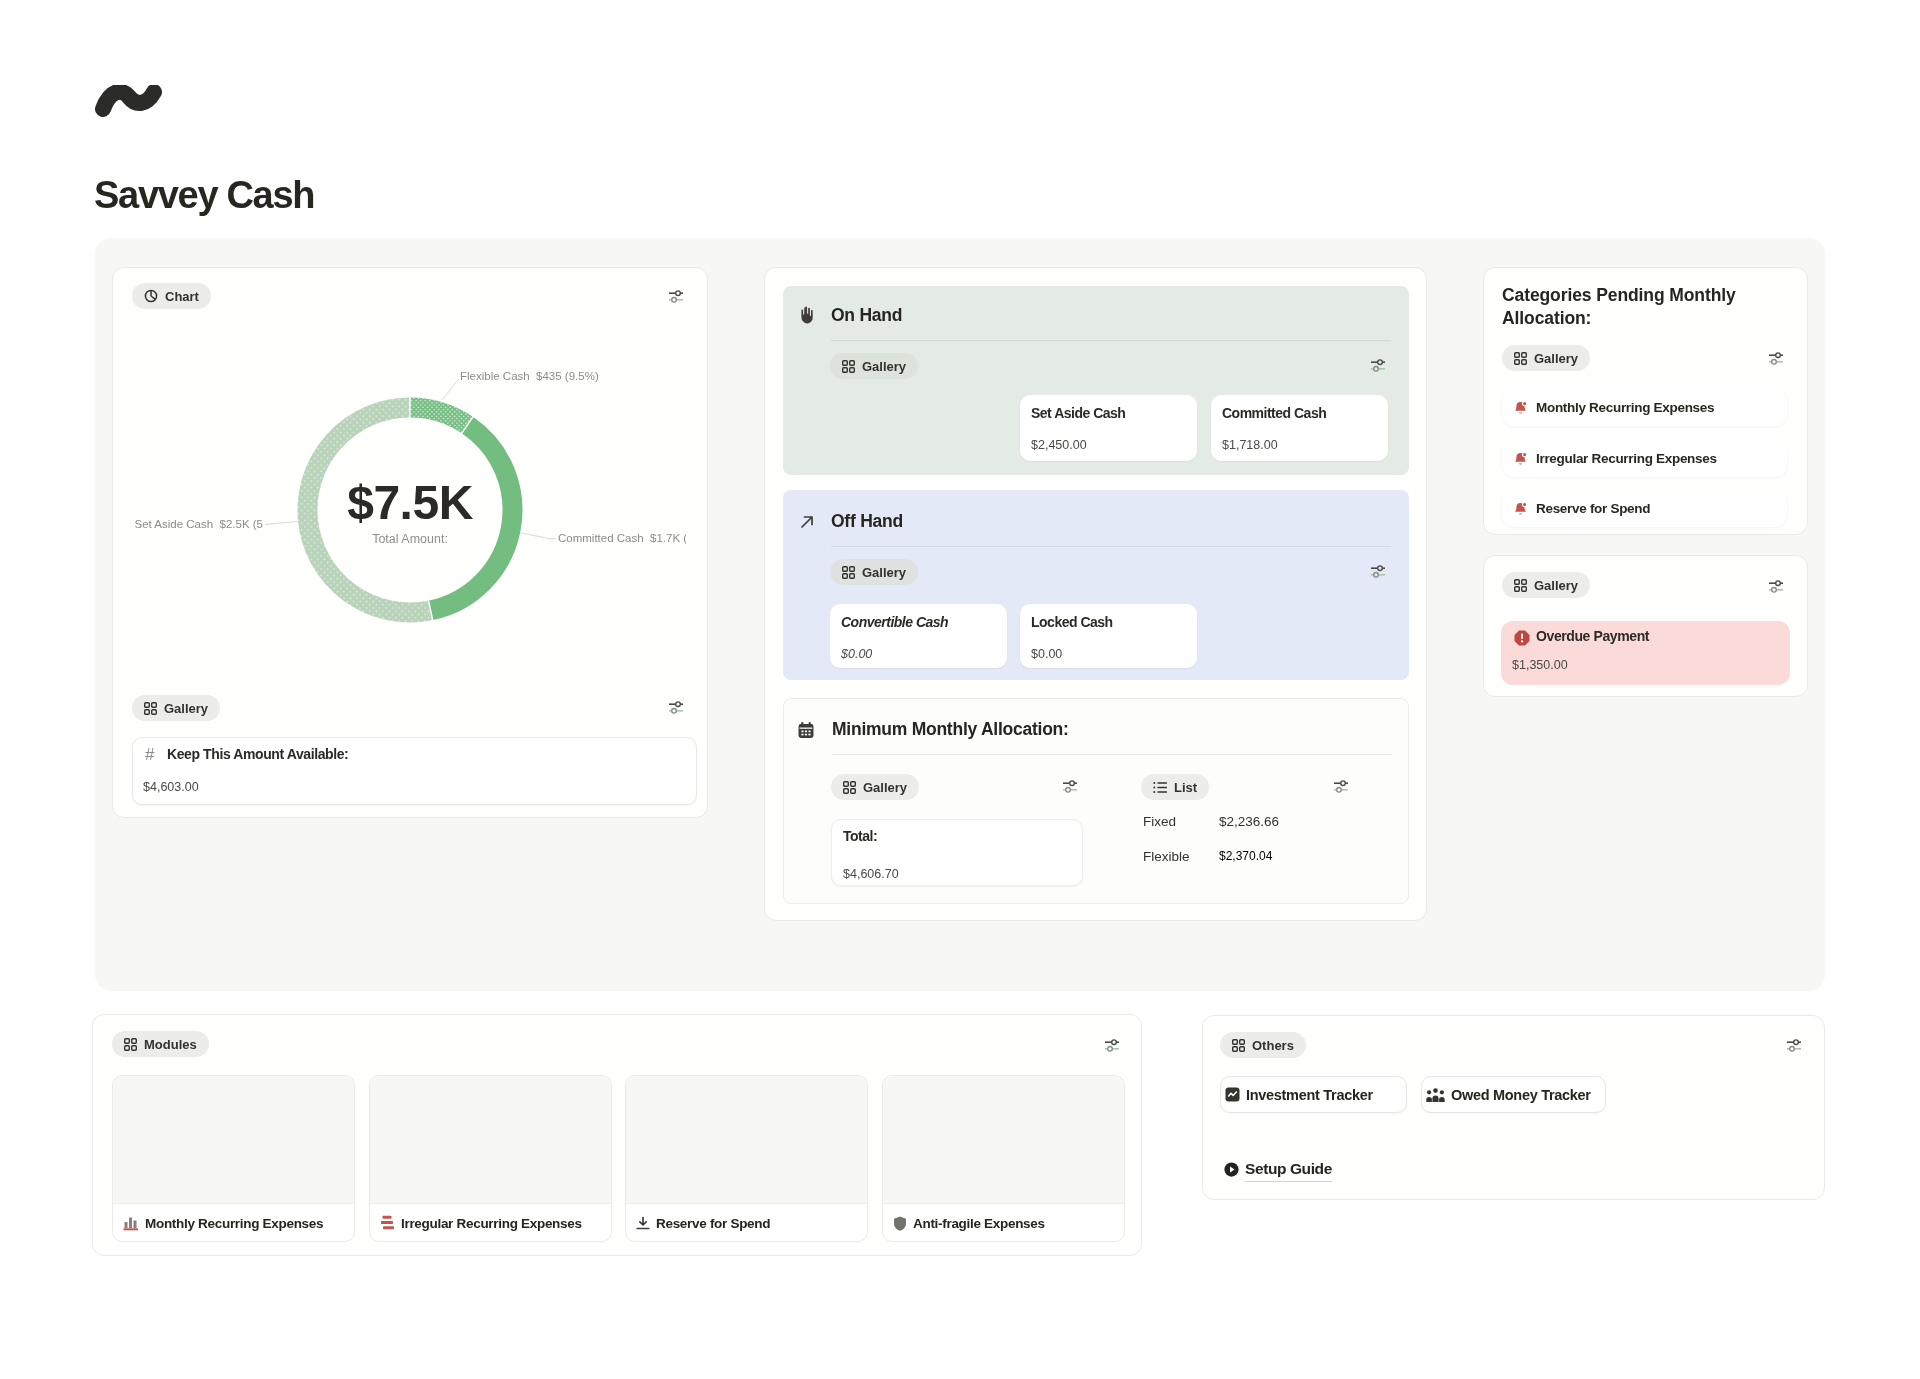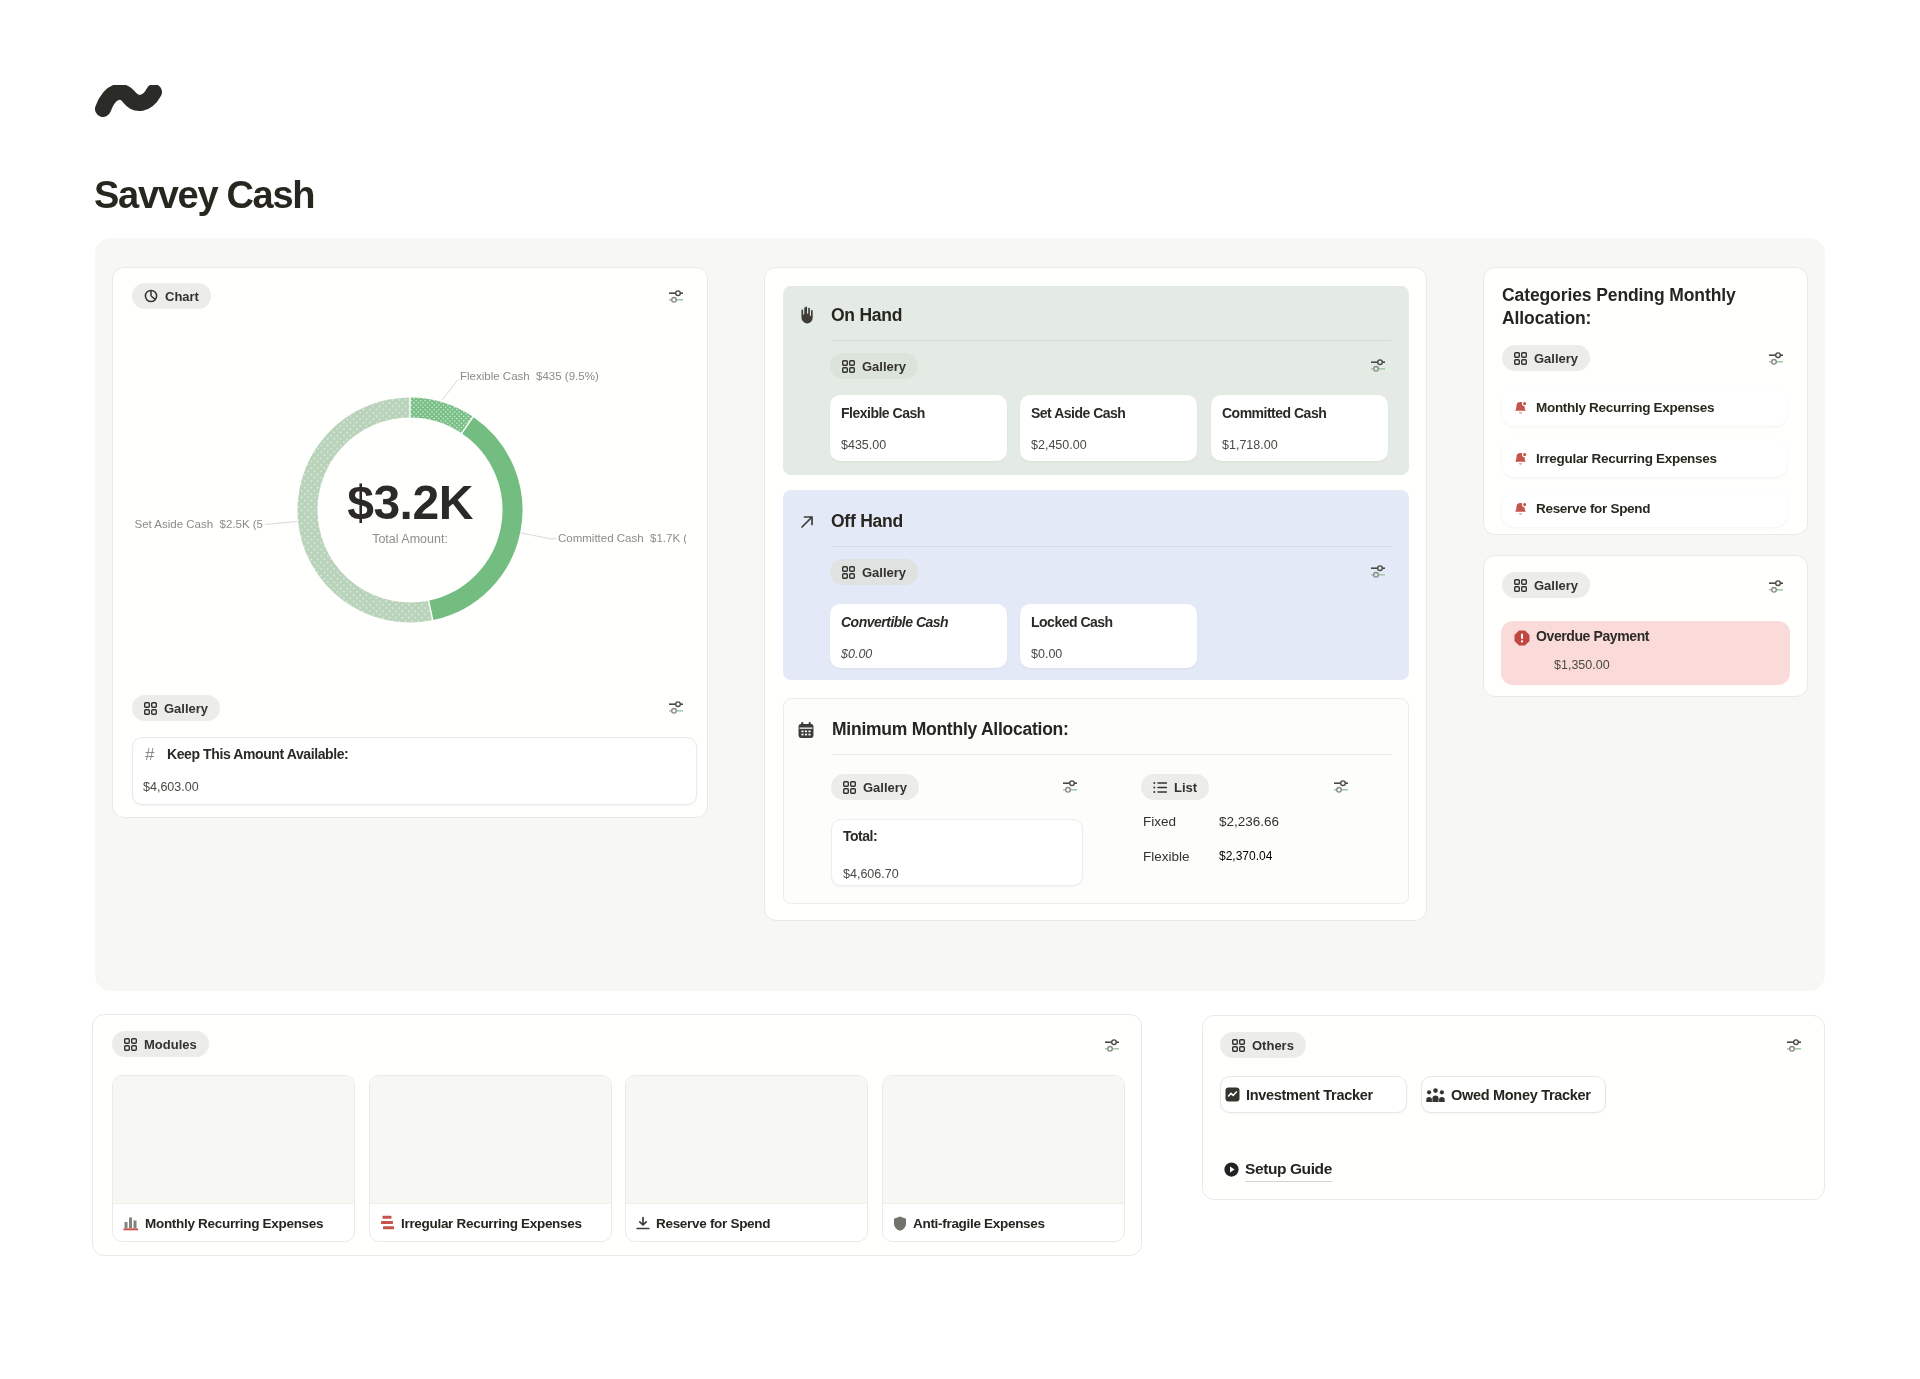--- a/index.html
+++ b/index.html
@@ -61,21 +61,21 @@
       <path d="M329.4 131.9 L343 114 L346 111"></path>
       <path d="M184.6 253.4 L152 256.5"></path>
       <path d="M407.5 264.8 L438 271 L443 270.5"></path>
     </g>
     <g font-family="Liberation Sans, sans-serif" font-size="11.5" fill="#8b8b87">
       <text x="347" y="111.5">Flexible Cash&nbsp; $435 (9.5%)</text>
       <text x="150" y="259.5" text-anchor="end">Set Aside Cash&nbsp; $2.5K (5</text>
       <text x="445" y="273.5">Committed Cash&nbsp; $1.7K (3</text>
     </g>
   </svg>
-  <div class="abs" style="left:297px; top:211px; transform:translateX(-50%); font-size:48px; line-height:48px; font-weight:700; color:#2b2a26; letter-spacing:-0.5px;">$3.2K</div>
+  <div class="abs" style="left:297px; top:211px; transform:translateX(-50%); font-size:48px; line-height:48px; font-weight:700; color:#2b2a26; letter-spacing:-0.5px;">$7.5K</div>
   <div class="abs" style="left:297px; top:264px; transform:translateX(-50%); font-size:12.5px; line-height:14px; color:#8f8f8b;">Total Amount:</div>
 
   <div class="pill" style="position:absolute; left:19px; top:427px;">
     <svg width="13" height="13" viewBox="0 0 13 13" fill="none" stroke="#33322d" stroke-width="1.4">
         <rect x="0.7" y="0.7" width="4.6" height="4.6" rx="1"></rect>
         <rect x="7.7" y="0.7" width="4.6" height="4.6" rx="1"></rect>
         <rect x="0.7" y="7.7" width="4.6" height="4.6" rx="1"></rect>
         <rect x="7.7" y="7.7" width="4.6" height="4.6" rx="1"></rect>
       </svg>
     Gallery
@@ -110,24 +110,20 @@
           <rect x="7.7" y="7.7" width="4.6" height="4.6" rx="1"></rect>
         </svg>
       Gallery
     </div>
     <svg class="abs" style="left:588px; top:73px;" width="14" height="13" viewBox="0 0 14 13">
       <line x1="0" y1="3.2" x2="14" y2="3.2" stroke="#4a4a45" stroke-width="1.6"></line>
       <circle cx="9" cy="3.2" r="2.3" fill="#e3ebe4" stroke="#4a4a45" stroke-width="1.4"></circle>
       <line x1="0" y1="9.8" x2="14" y2="9.8" stroke="#a4cba7" stroke-width="1.6"></line>
       <circle cx="5" cy="9.8" r="2.3" fill="#e3ebe4" stroke="#8b8b86" stroke-width="1.4"></circle>
     </svg>
-    <div class="minicard" style="left:47px; top:109px; width:177px; height:66px;">
-      <span class="mc-title">Flexible Cash</span>
-        <span class="mc-val">$435.00</span>
-    </div>
     <div class="minicard" style="left:237px; top:109px; width:177px; height:66px;">
       <span class="mc-title">Set Aside Cash</span>
         <span class="mc-val">$2,450.00</span>
     </div>
     <div class="minicard" style="left:428px; top:109px; width:177px; height:66px;">
       <span class="mc-title">Committed Cash</span>
         <span class="mc-val">$1,718.00</span>
     </div>
   </div>
 
@@ -282,21 +278,21 @@
     <line x1="0" y1="9.8" x2="14" y2="9.8" stroke="#a4cba7" stroke-width="1.6"></line>
     <circle cx="5" cy="9.8" r="2.3" fill="#fdfdfc" stroke="#8b8b86" stroke-width="1.4"></circle>
   </svg>
   <div class="abs" style="left:17px; top:65px; width:289px; height:64px; background:#fadbda; border-radius:12px;">
     <svg class="abs" style="left:13px; top:9px;" width="16" height="16" viewBox="0 0 16 16">
       <path d="M5 0.5 H11 L15.5 5 V11 L11 15.5 H5 L0.5 11 V5 Z" fill="#bf4740"></path>
       <rect x="7.1" y="3.4" width="1.9" height="5.6" rx="0.95" fill="#fff"></rect>
       <circle cx="8.05" cy="11.4" r="1.15" fill="#fff"></circle>
     </svg>
     <span class="abs" style="left:35px; top:7px; font-size:14px; letter-spacing:-0.4px; font-weight:700; color:#2b2a25;">Overdue Payment</span>
-    <span class="abs" style="left:11px; top:37px; font-size:12.5px; color:#4a4944;margin-left:42px;">$1,350.00</span>
+    <span class="abs" style="left:11px; top:37px; font-size:12.5px; color:#4a4944;">$1,350.00</span>
   </div>
 </div>
 
 <div class="card" style="left:92px; top:1014px; width:1050px; height:242px;">
   <div class="pill" style="position:absolute; left:19px; top:16px;">
     <svg width="13" height="13" viewBox="0 0 13 13" fill="none" stroke="#33322d" stroke-width="1.4">
         <rect x="0.7" y="0.7" width="4.6" height="4.6" rx="1"></rect>
         <rect x="7.7" y="0.7" width="4.6" height="4.6" rx="1"></rect>
         <rect x="0.7" y="7.7" width="4.6" height="4.6" rx="1"></rect>
         <rect x="7.7" y="7.7" width="4.6" height="4.6" rx="1"></rect>

